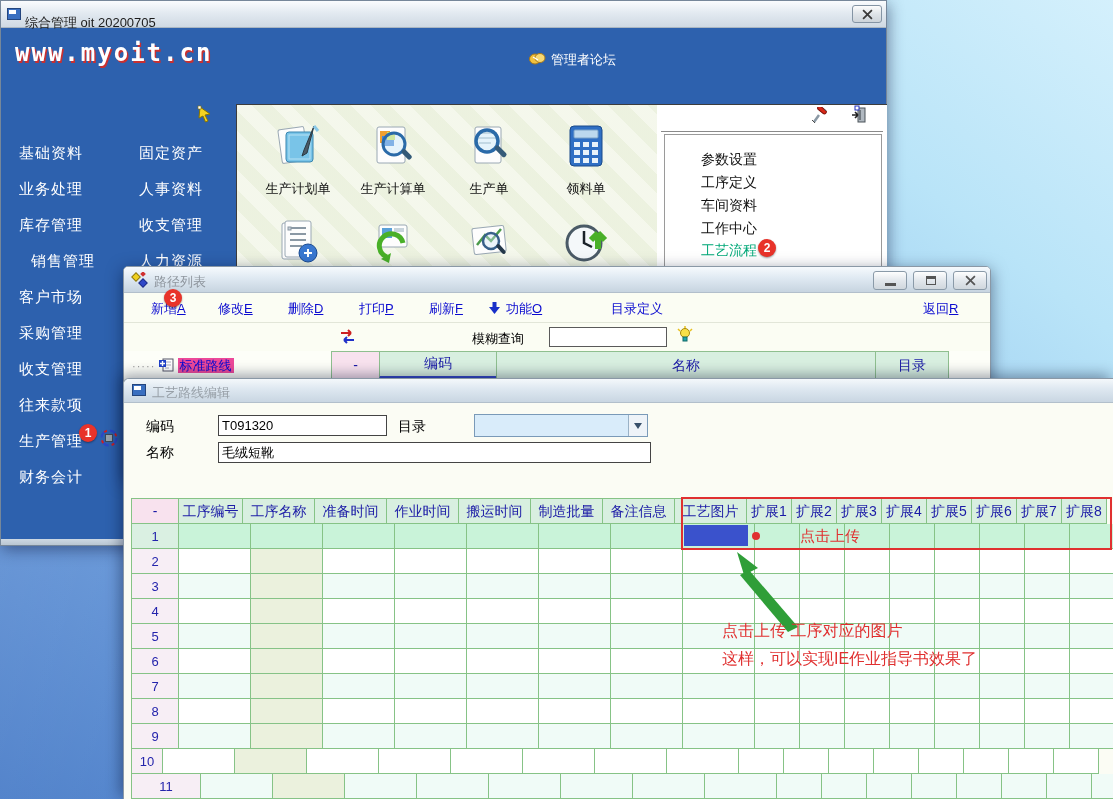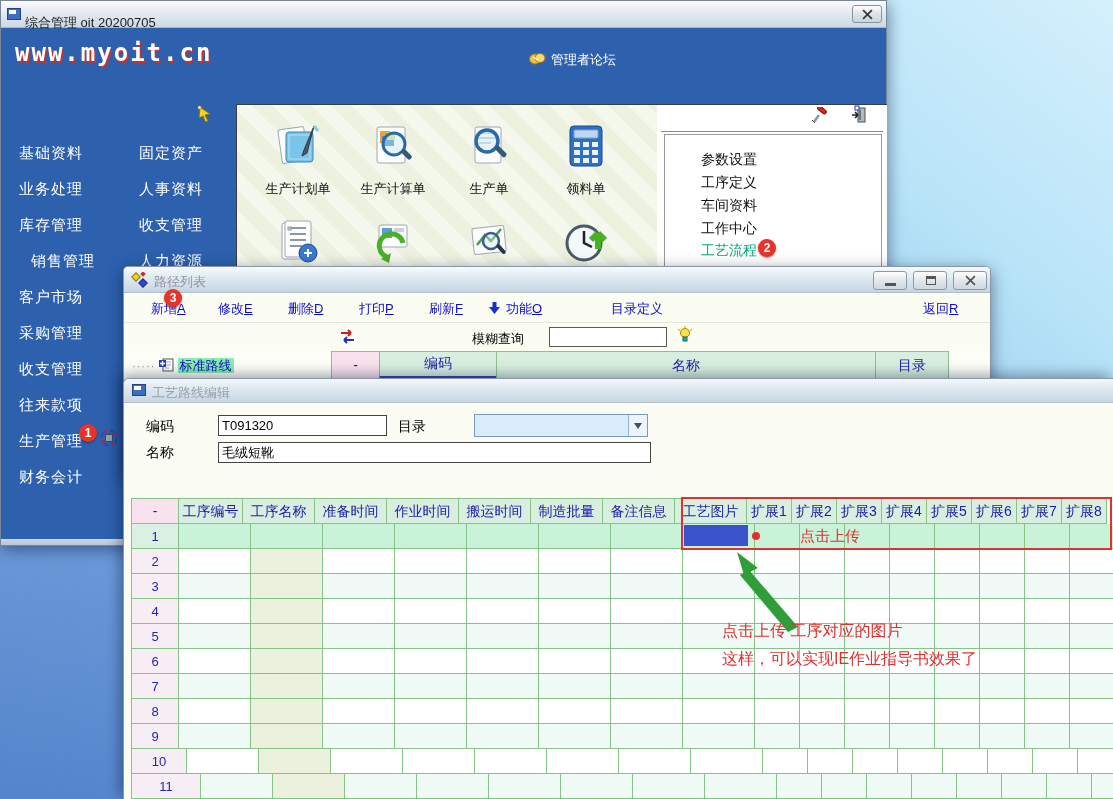--- a/index.html
+++ b/index.html
@@ -54,21 +54,21 @@
   .glyph-min { position:absolute; left:11px; top:11px; width:11px; height:3px; background:#555; }
   .glyph-max { position:absolute; left:12px; top:4px; width:10px; height:9px; border:1px solid #555; border-top:3px solid #555;}
   .toolbar { position:absolute; left:0; top:26px; width:100%; height:30px; background:#fbfdf3; border-bottom:1px solid #e2e6d8;}
   .tb-item { position:absolute; top:7px; font-size:13px; color:#0b0bd0; cursor:pointer; white-space:nowrap;}
   .tb-item u { text-decoration:underline; }
   .queryrow { position:absolute; left:0; top:56px; width:100%; height:28px; background:#fbfdf3; }
   .q-label { position:absolute; left:348px; top:7px; font-size:13px; color:#000; }
   .q-input { position:absolute; left:425px; top:4px; width:118px; height:20px; border:1px solid #5a5a5a; background:#fff; font-size:12px; padding:0 3px;}
   .tree-item { position:absolute; left:8px; top:90px; font-size:13px; color:#0b0bd0; cursor:pointer;}
   .tree-dots { color:#9a9a9a; letter-spacing:1px; font-size:11px;}
-  .tree-txt { background:#86efac; padding:0 2px; }
+  .tree-txt { background:#ec4899; padding:0 2px; }
   .lt-head { position:absolute; top:84px; height:28px; border:1px solid #8fbf8f; border-right:none;
     font-size:14px; color:#1a1aa6; text-align:center; line-height:26px; }
   .lt-head.last { border-right:1px solid #8fbf8f; }
 
   
   .win-edit { position:absolute; left:123px; top:378px; width:990px; height:421px; z-index:3;
     border:1px solid #8a98a6; border-right:none; border-bottom:none; border-radius:6px 0 0 0;
     background:#fbfcf4; box-shadow:-3px -3px 14px rgba(5,15,45,.4);}
   .titlebar-edit { position:absolute; left:0; top:0; right:0; height:24px; border-radius:5px 0 0 0;
     background:linear-gradient(#f4f8fb,#dde7f0 45%,#c9d6e2); border-bottom:1px solid #b2bfcb;}
@@ -539,21 +539,21 @@
           <div class="rt-cell rt-alt" style="width: 45px;"></div>
           <div class="rt-cell rt-alt" style="width: 45px;"></div>
           <div class="rt-cell rt-alt" style="width: 45px;"></div>
           <div class="rt-cell rt-alt" style="width: 45px;"></div>
           <div class="rt-cell rt-alt" style="width: 45px;"></div>
           <div class="rt-cell rt-alt" style="width: 45px;"></div>
           <div class="rt-cell rt-alt" style="width: 45px;"></div>
           <div class="rt-cell rt-alt" style="width: 45px;"></div>
         </div>
         <div class="rt-row">
-          <div class="rt-cell rt-num" style="width: 56px;">10</div>
+          <div class="rt-cell rt-num" style="width: 32px;">10</div>
           <div class="rt-cell" style="width: 72px;"></div>
           <div class="rt-cell rt-name" style="width: 72px;"></div>
           <div class="rt-cell" style="width: 72px;"></div>
           <div class="rt-cell" style="width: 72px;"></div>
           <div class="rt-cell" style="width: 72px;"></div>
           <div class="rt-cell" style="width: 72px;"></div>
           <div class="rt-cell" style="width: 72px;"></div>
           <div class="rt-cell" style="width: 72px;"></div>
           <div class="rt-cell" style="width: 45px;"></div>
           <div class="rt-cell" style="width: 45px;"></div>

